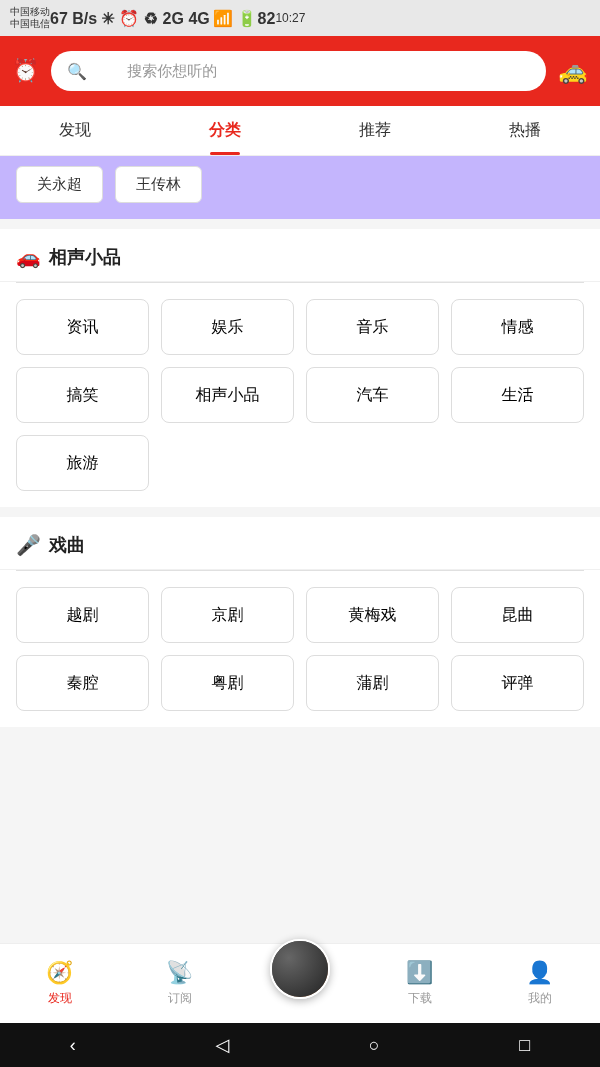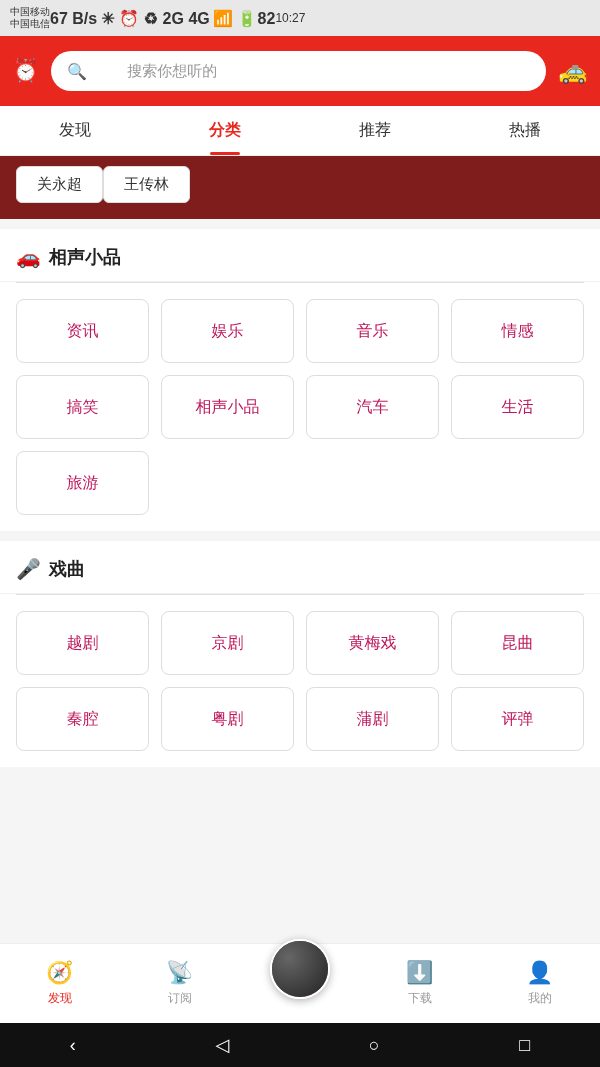--- a/index.html
+++ b/index.html
@@ -88,23 +88,24 @@
     }
 
     
     .main-content {
       background: #f5f5f5;
       padding-bottom: 10px;
     }
 
     
     .person-row {
-      background: #7f1d1d;
+      background: #c4b5fd;
       padding: 10px 16px 16px;
       display: flex;
+      gap: 12px;
     }
     .person-pill {
       border: 1px solid #ddd;
       border-radius: 6px;
       padding: 8px 20px;
       font-size: 15px;
       color: #333;
       background: white;
     }
 
@@ -135,26 +136,26 @@
     
     .tag-grid {
       padding: 16px;
       display: grid;
       grid-template-columns: repeat(4, 1fr);
       gap: 12px;
     }
     .tag-btn {
       border: 1px solid #ddd;
       border-radius: 8px;
-      height: 64px;
+      height: 56px;
       display: flex;
       align-items: center;
       justify-content: center;
       font-size: 16px;
-      color: #be185d;
+      color: #000000;
       background: white;
       cursor: pointer;
     }
 
     
     .bottom-nav {
       position: fixed;
       bottom: 44px;
       width: 600px;
       height: 80px;

